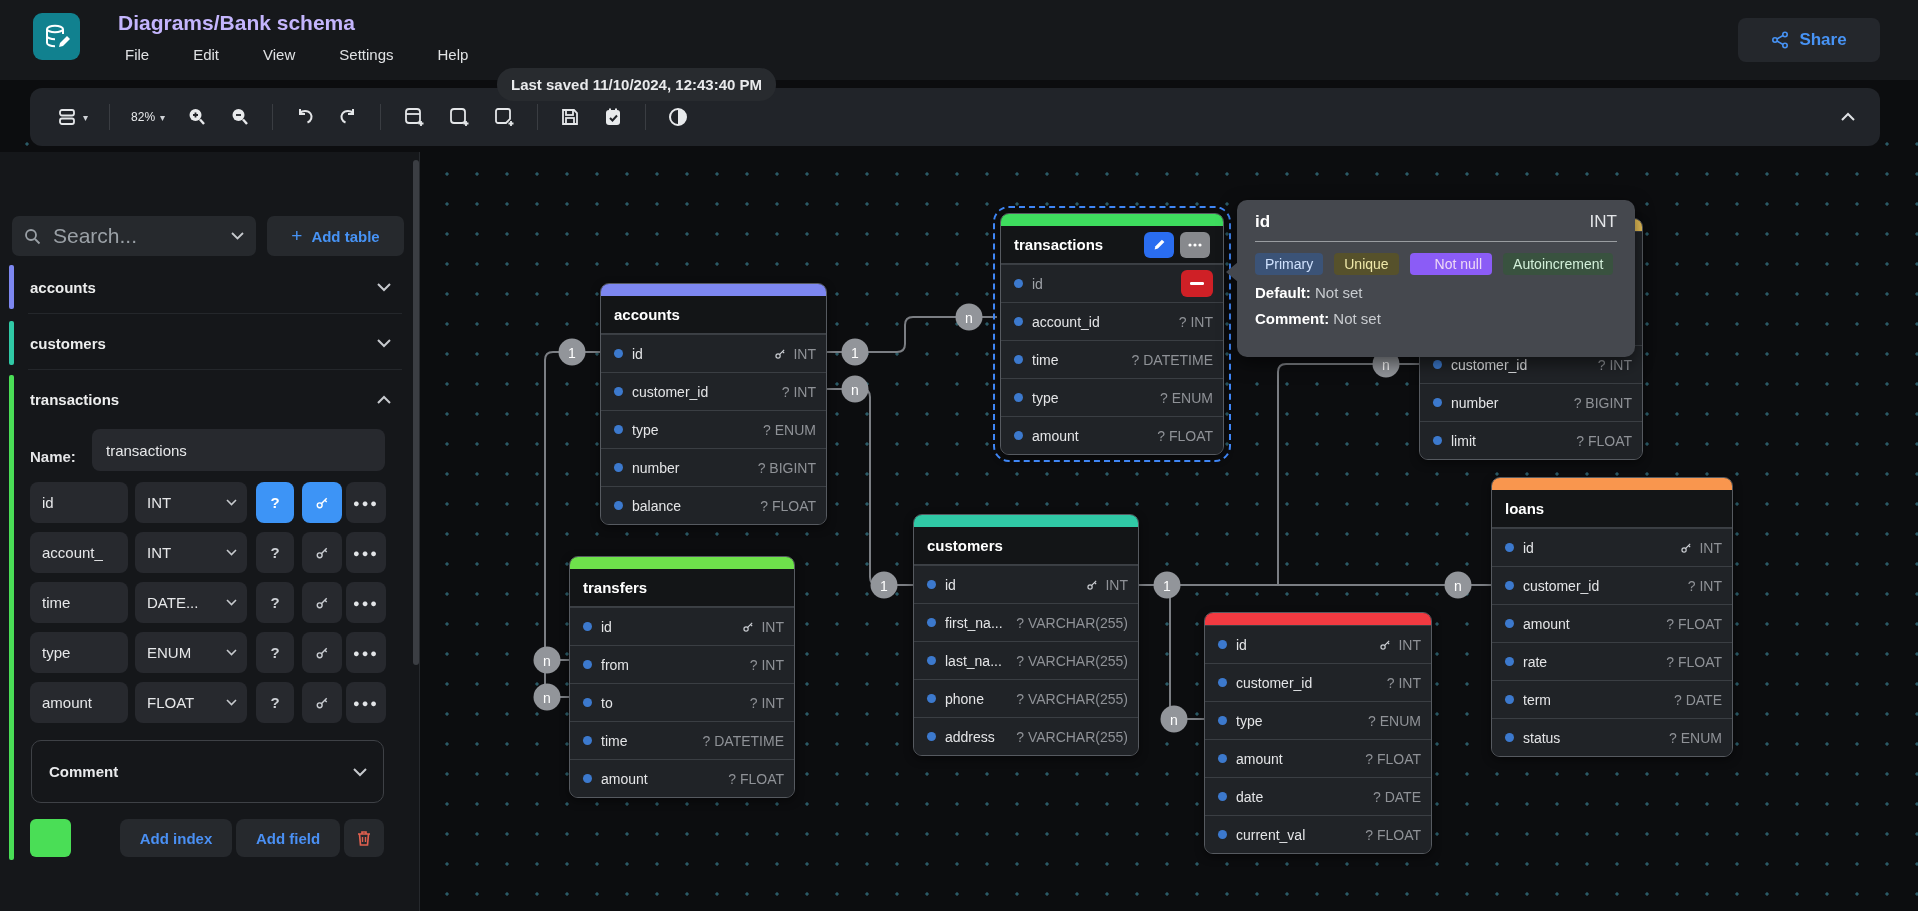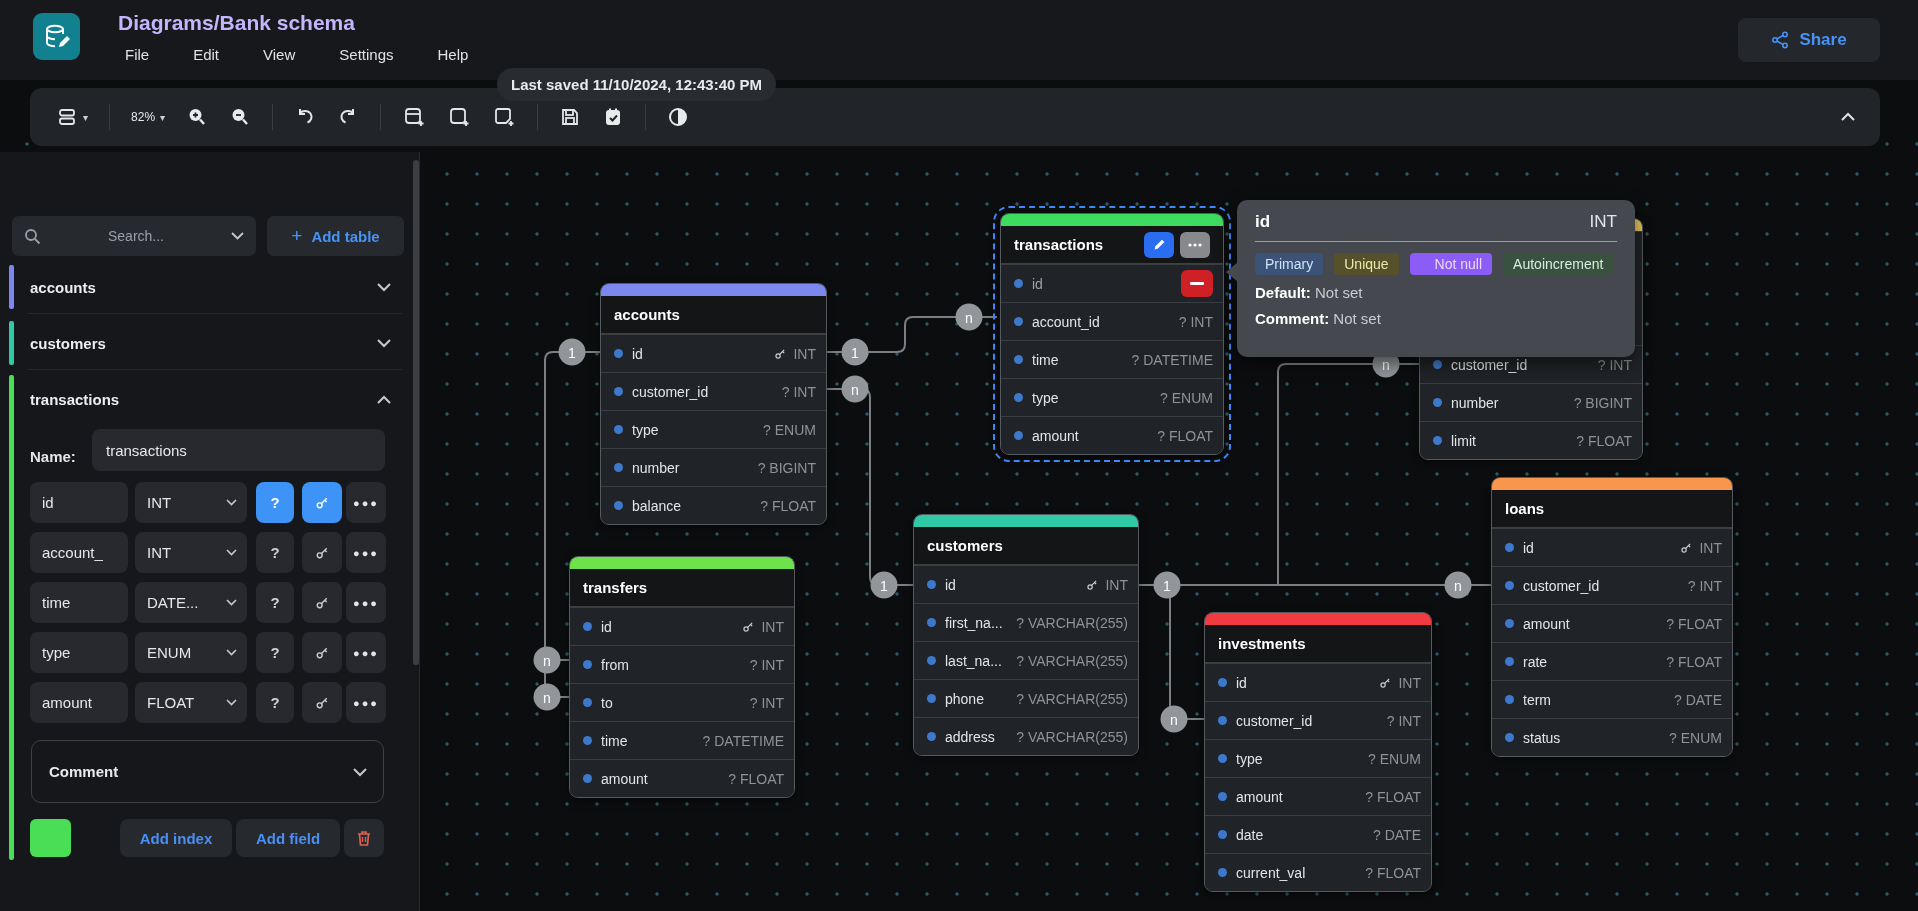--- a/index.html
+++ b/index.html
@@ -93,21 +93,21 @@
   .tab.active{position:absolute;left:43px;top:2px;height:44px;width:79px;display:flex;align-items:center;
         justify-content:center;background:#17191b;border:1px solid #3f4348;border-bottom:none;
         border-radius:7px 7px 0 0;color:#fff;font-weight:700;}
   .tab.t2{position:absolute;left:148px;}
   .tab.t3{position:absolute;left:292px;width:92px;overflow:hidden;white-space:nowrap;}
   .tab-fwd{position:absolute;right:10px;color:#4090f5;cursor:pointer;}
 
   .search-box{position:absolute;left:12px;top:64px;width:244px;height:40px;background:#26292d;
         border-radius:7px;display:flex;align-items:center;padding:0 12px;gap:10px;}
   .search-box input{flex:1;background:transparent;border:none;outline:none;color:#e6e7e9;
-        font-size:14px;font-family:inherit;min-width:0;text-align:center;}
+        font-size:21px;font-family:inherit;min-width:0;}
   .search-box input::placeholder{color:#9aa0a6;}
   .addtbl-btn{position:absolute;left:267px;top:64px;width:137px;height:40px;background:#26292d;
         border:none;border-radius:7px;display:flex;align-items:center;justify-content:center;gap:9px;
         color:#4793f5;font-size:15px;font-weight:600;cursor:pointer;font-family:inherit;}
   .addtbl-btn .plus{font-size:19px;font-weight:400;}
 
   .acc-row{position:absolute;left:0;width:100%;height:48px;display:flex;align-items:center;cursor:pointer;}
   .acc-bar{position:absolute;left:9px;top:2px;width:5px;height:44px;border-radius:2px;}
   .acc-label{margin-left:30px;font-size:15px;font-weight:700;color:#eceded;}
   .acc-chev{position:absolute;right:28px;color:#c6c9cd;}
@@ -357,23 +357,20 @@
         <span class="fdot"></span>
         <span class="fname">address</span>
         <span class="fr">
           <span>? VARCHAR(255)</span>
         </span>
       </div>
   </div>
 
   <div class="tbl" style="left:1204px;top:612px;width:228px">
     <div class="tbl-strip" style="background: rgb(242, 58, 65);"></div>
-    <div class="tbl-title">
-        <span>investments</span>
-      </div>
     <div class="trow">
         <span class="fdot"></span>
         <span class="fname">id</span>
         <span class="fr">
           <svg class="keyi" width="13" height="13" viewBox="0 0 16 16">
             <circle cx="5" cy="11" r="2.6" fill="none" stroke="currentColor" stroke-width="1.5"></circle>
             <path d="M7 9l5.5-5.5M10.5 5.5l2 2" stroke="currentColor" stroke-width="1.5" fill="none"></path>
           </svg>
           <span>INT</span>
         </span>

